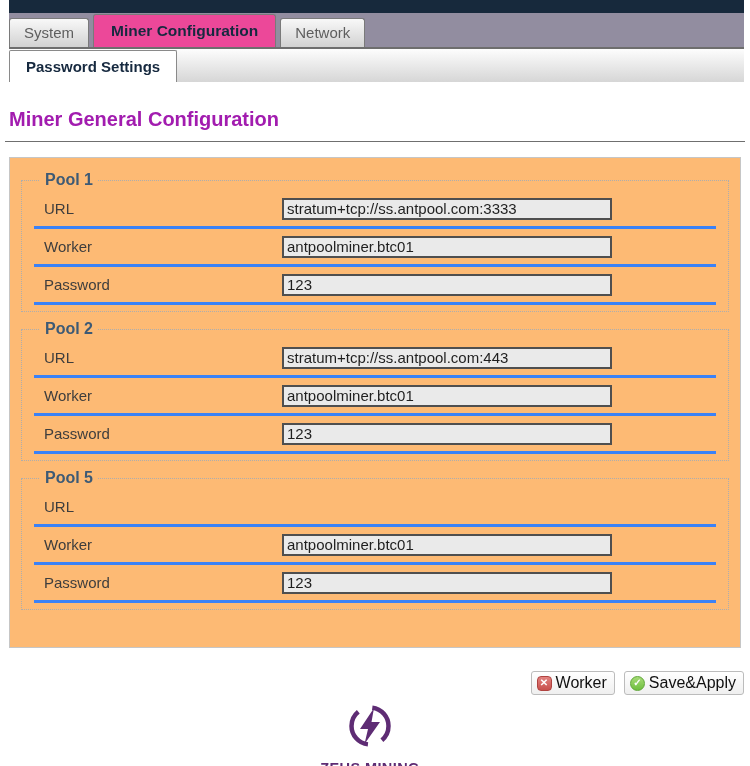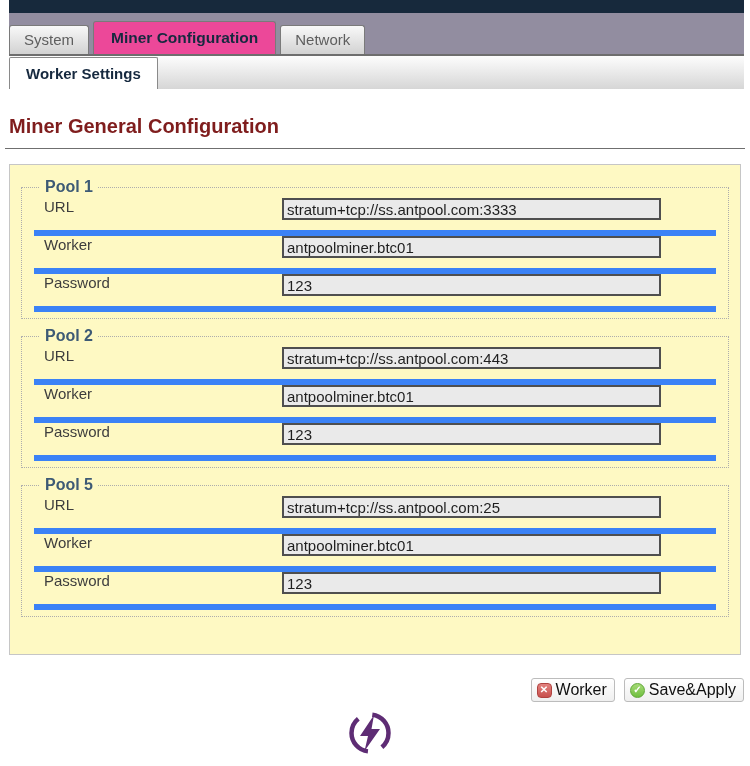--- a/index.html
+++ b/index.html
@@ -8,21 +8,21 @@
     width:750px; height:766px; overflow:hidden;
     background:#ffffff;
     font-family:"Liberation Sans", sans-serif;
   }
 
   
   .top-strip { height:13px; background:#17293c; margin:0 6px 0 9px; }
 
   .tab-band {
     background:#928da0; margin:0 6px 0 9px;
-    padding:8px 0 0 0;
+    padding:1px 0 0 0;
     display:flex; align-items:flex-end;
     border-bottom:2px solid #6e6e6e;
   }
   .tab {
     font-size:15px; color:#5e5e5e; cursor:pointer;
     background:linear-gradient(#f8f8f8,#d2d2d2);
     border:1px solid #7a7a7a; border-bottom:none;
     border-radius:3px 3px 0 0;
     padding:5px 14px 6px; margin-right:4px;
     white-space:nowrap;
@@ -39,49 +39,49 @@
   }
   .subtab {
     background:#ffffff; border:1px solid #8a8a8a; border-bottom:none;
     border-radius:2px 2px 0 0; cursor:pointer;
     font-weight:bold; color:#16293f; font-size:15px;
     padding:7px 16px 7px; margin-left:0;
   }
 
   
   .page-title {
-    font-size:20px; font-weight:bold; color:#7f1d1d;
+    font-size:20px; font-weight:bold; color:#a21caf;
     margin:26px 0 10px 9px;
   }
   .title-rule { height:0; border-top:1.5px solid #6f6f6f; margin:0 5px 0 5px; }
 
   
   .main-box {
     margin:15px 9px 0 9px;
     border:1px solid #c6c6c6;
     padding:13px 11px 29px 11px;
-    background:#fef9c3;
+    background:#fdba74;
   }
   fieldset.pool {
     border:1px dotted #adadad; border-radius:1px;
     margin:0 0 8px 0; padding:2px 12px 6px 12px;
   }
   fieldset.pool legend {
     font-weight:bold; color:#3d5a75; font-size:16px;
     padding:0 5px; margin-left:6px;
   }
   .row {
-    display:flex; align-items:flex-start; height:38px;
-    border-bottom:6px solid #3b82f6;
+    display:flex; align-items:center; height:38px;
+    border-bottom:3px solid #3b82f6;
   }
   .row .fl {
     width:248px; font-size:15px; color:#3d3d3d; padding-left:10px;
   }
   .row input {
-    width:379px; height:22px;
+    width:330px; height:22px;
     background:#eaeaea; border:2px solid #4f4f4f;
     font-size:15px; color:#1f1f1f; padding:0 3px;
     font-family:"Liberation Sans", sans-serif;
   }
 
   
   .actions {
     display:flex; justify-content:flex-end; align-items:center;
     gap:9px; margin:23px 6px 0 0;
   }
@@ -116,21 +116,21 @@
 
 <div class="top-strip"></div>
 
 <div class="tab-band">
   <div class="tab">System</div>
   <div class="tab active">Miner Configuration</div>
   <div class="tab">Network</div>
 </div>
 
 <div class="sub-bar">
-  <div class="subtab">Worker Settings</div>
+  <div class="subtab">Password Settings</div>
 </div>
 
 <div class="page-title">Miner General Configuration</div>
 <div class="title-rule"></div>
 
 <div class="main-box">
 
   <fieldset class="pool">
     <legend>Pool 1</legend>
     <div class="row">
@@ -160,21 +160,20 @@
     <div class="row">
       <div class="fl">Password</div>
       <input type="text" value="123" style="">
     </div>
   </fieldset>
 
   <fieldset class="pool">
     <legend>Pool 5</legend>
     <div class="row">
       <div class="fl">URL</div>
-      <input type="text" value="stratum+tcp://ss.antpool.com:25" style="">
     </div>
     <div class="row">
       <div class="fl">Worker</div>
       <input type="text" value="antpoolminer.btc01" style="">
     </div>
     <div class="row">
       <div class="fl">Password</div>
       <input type="text" value="123" style="">
     </div>
   </fieldset>

